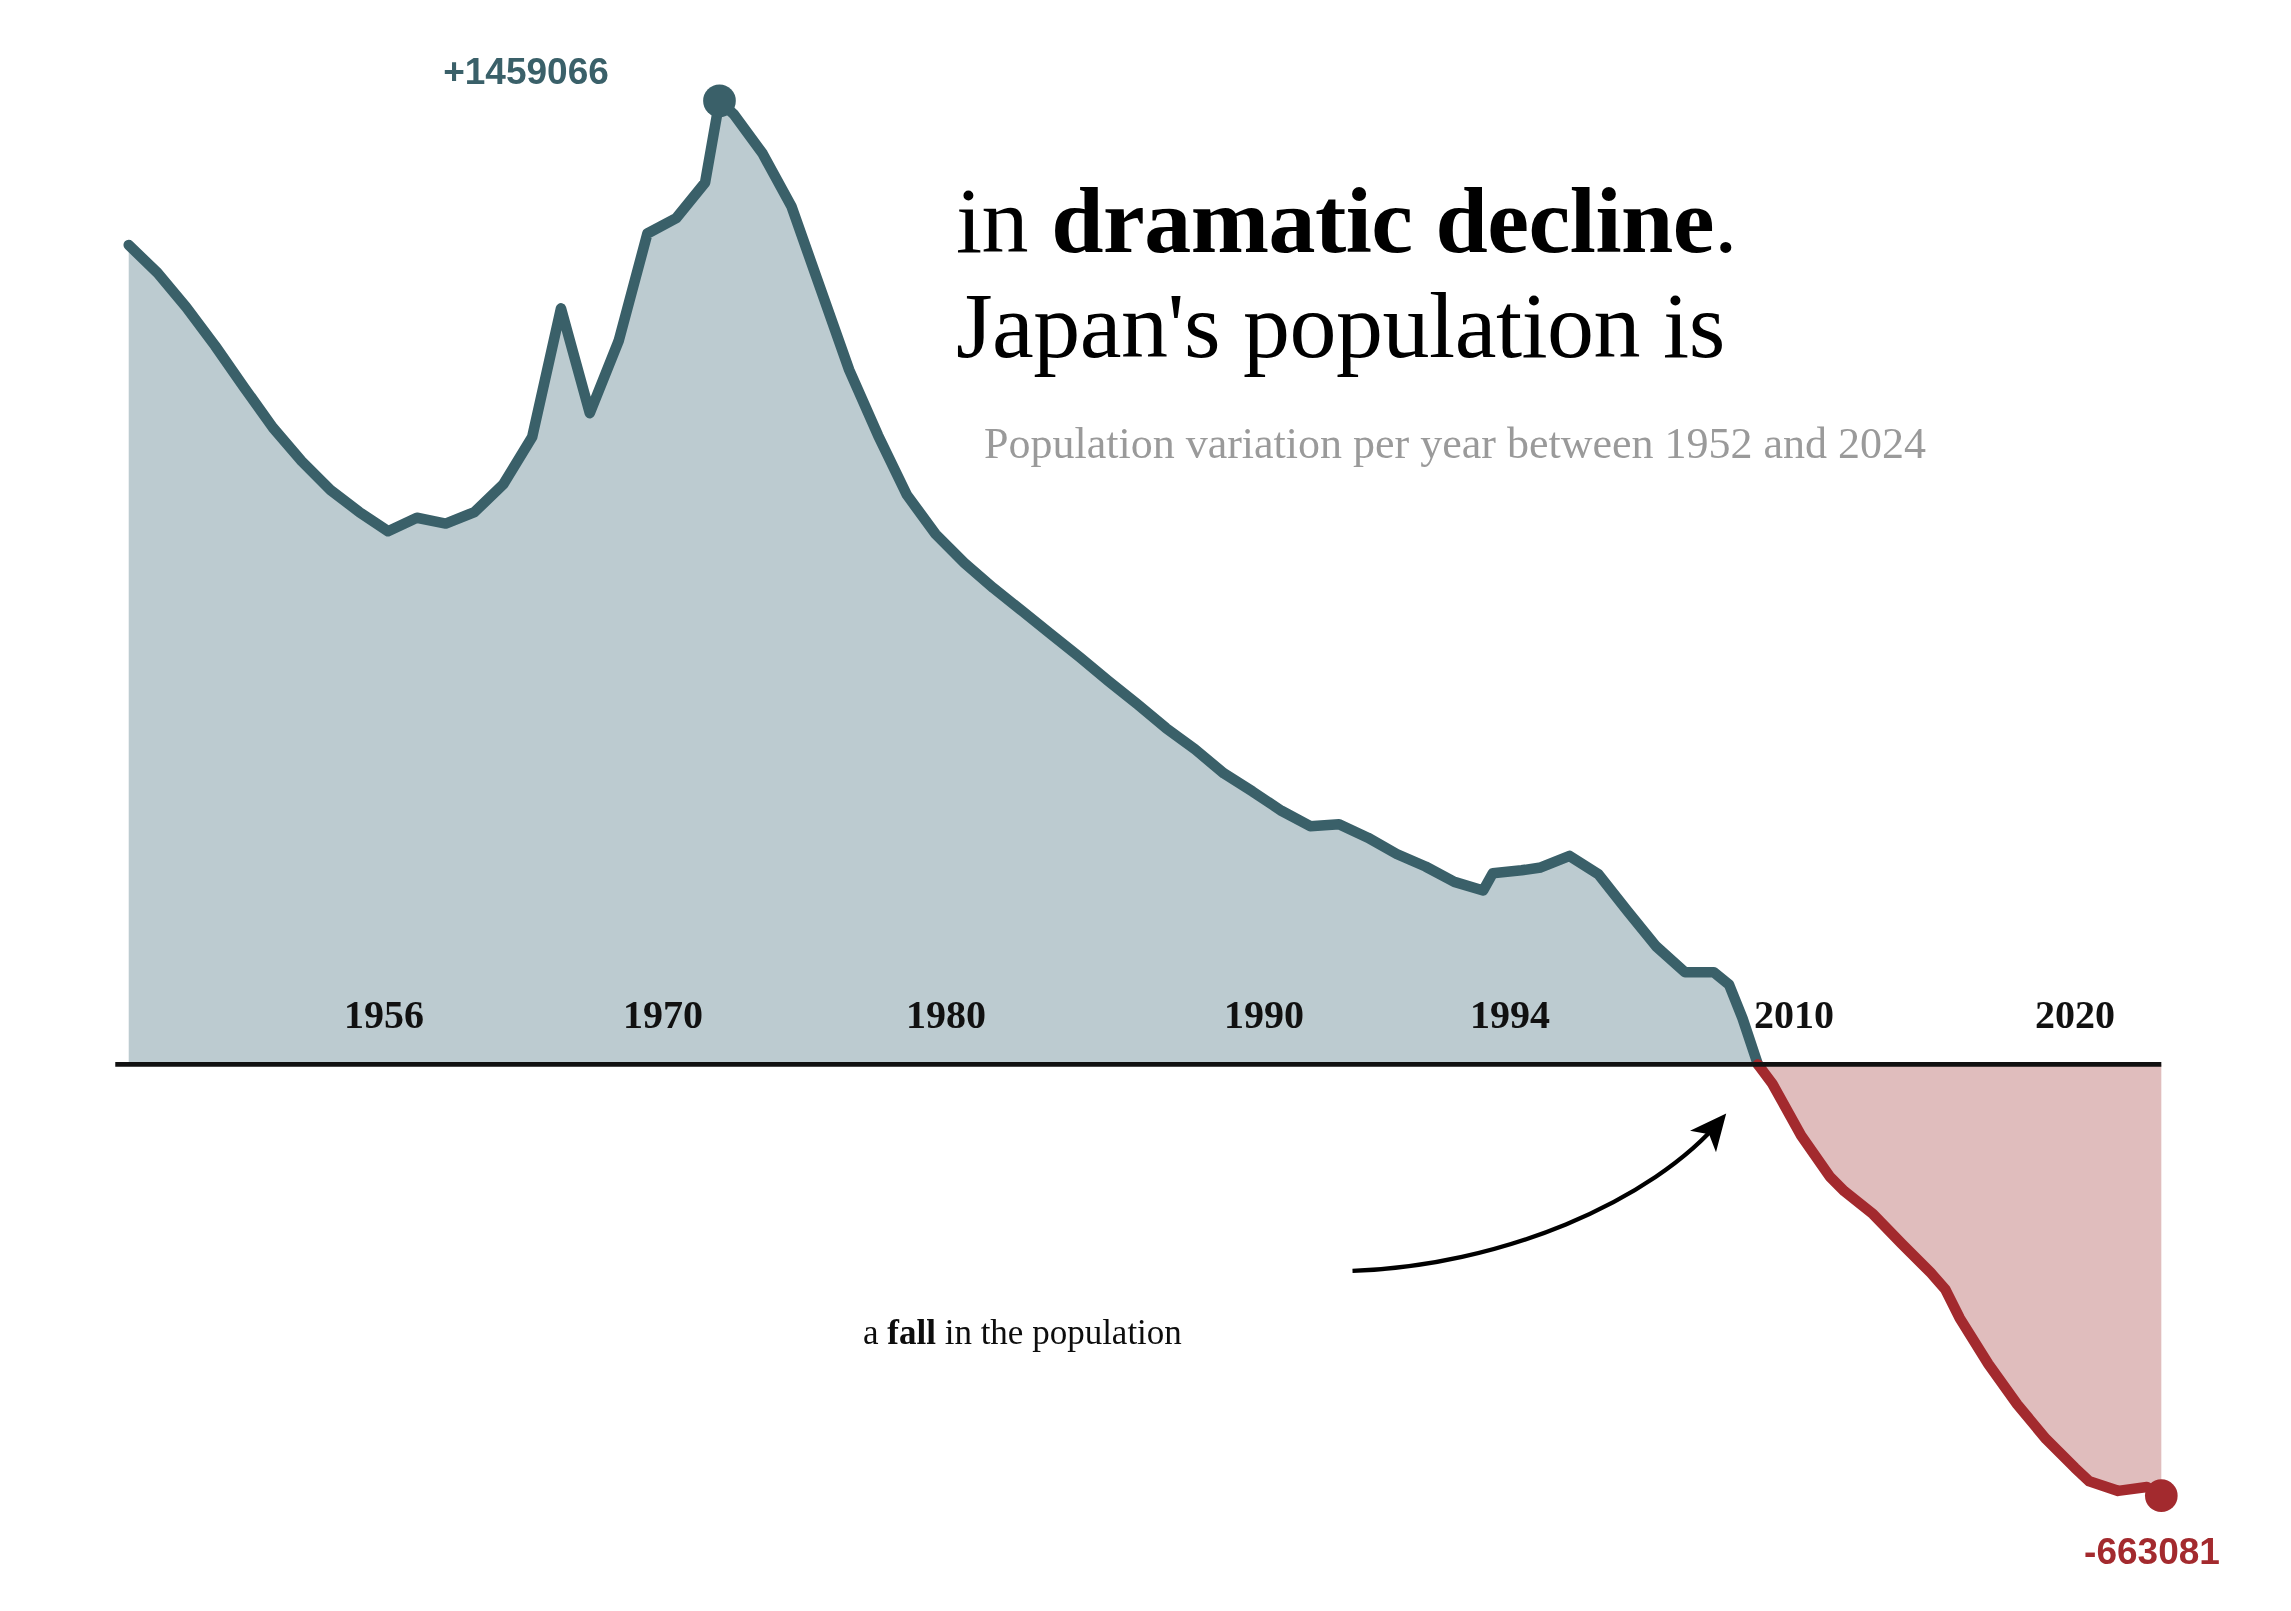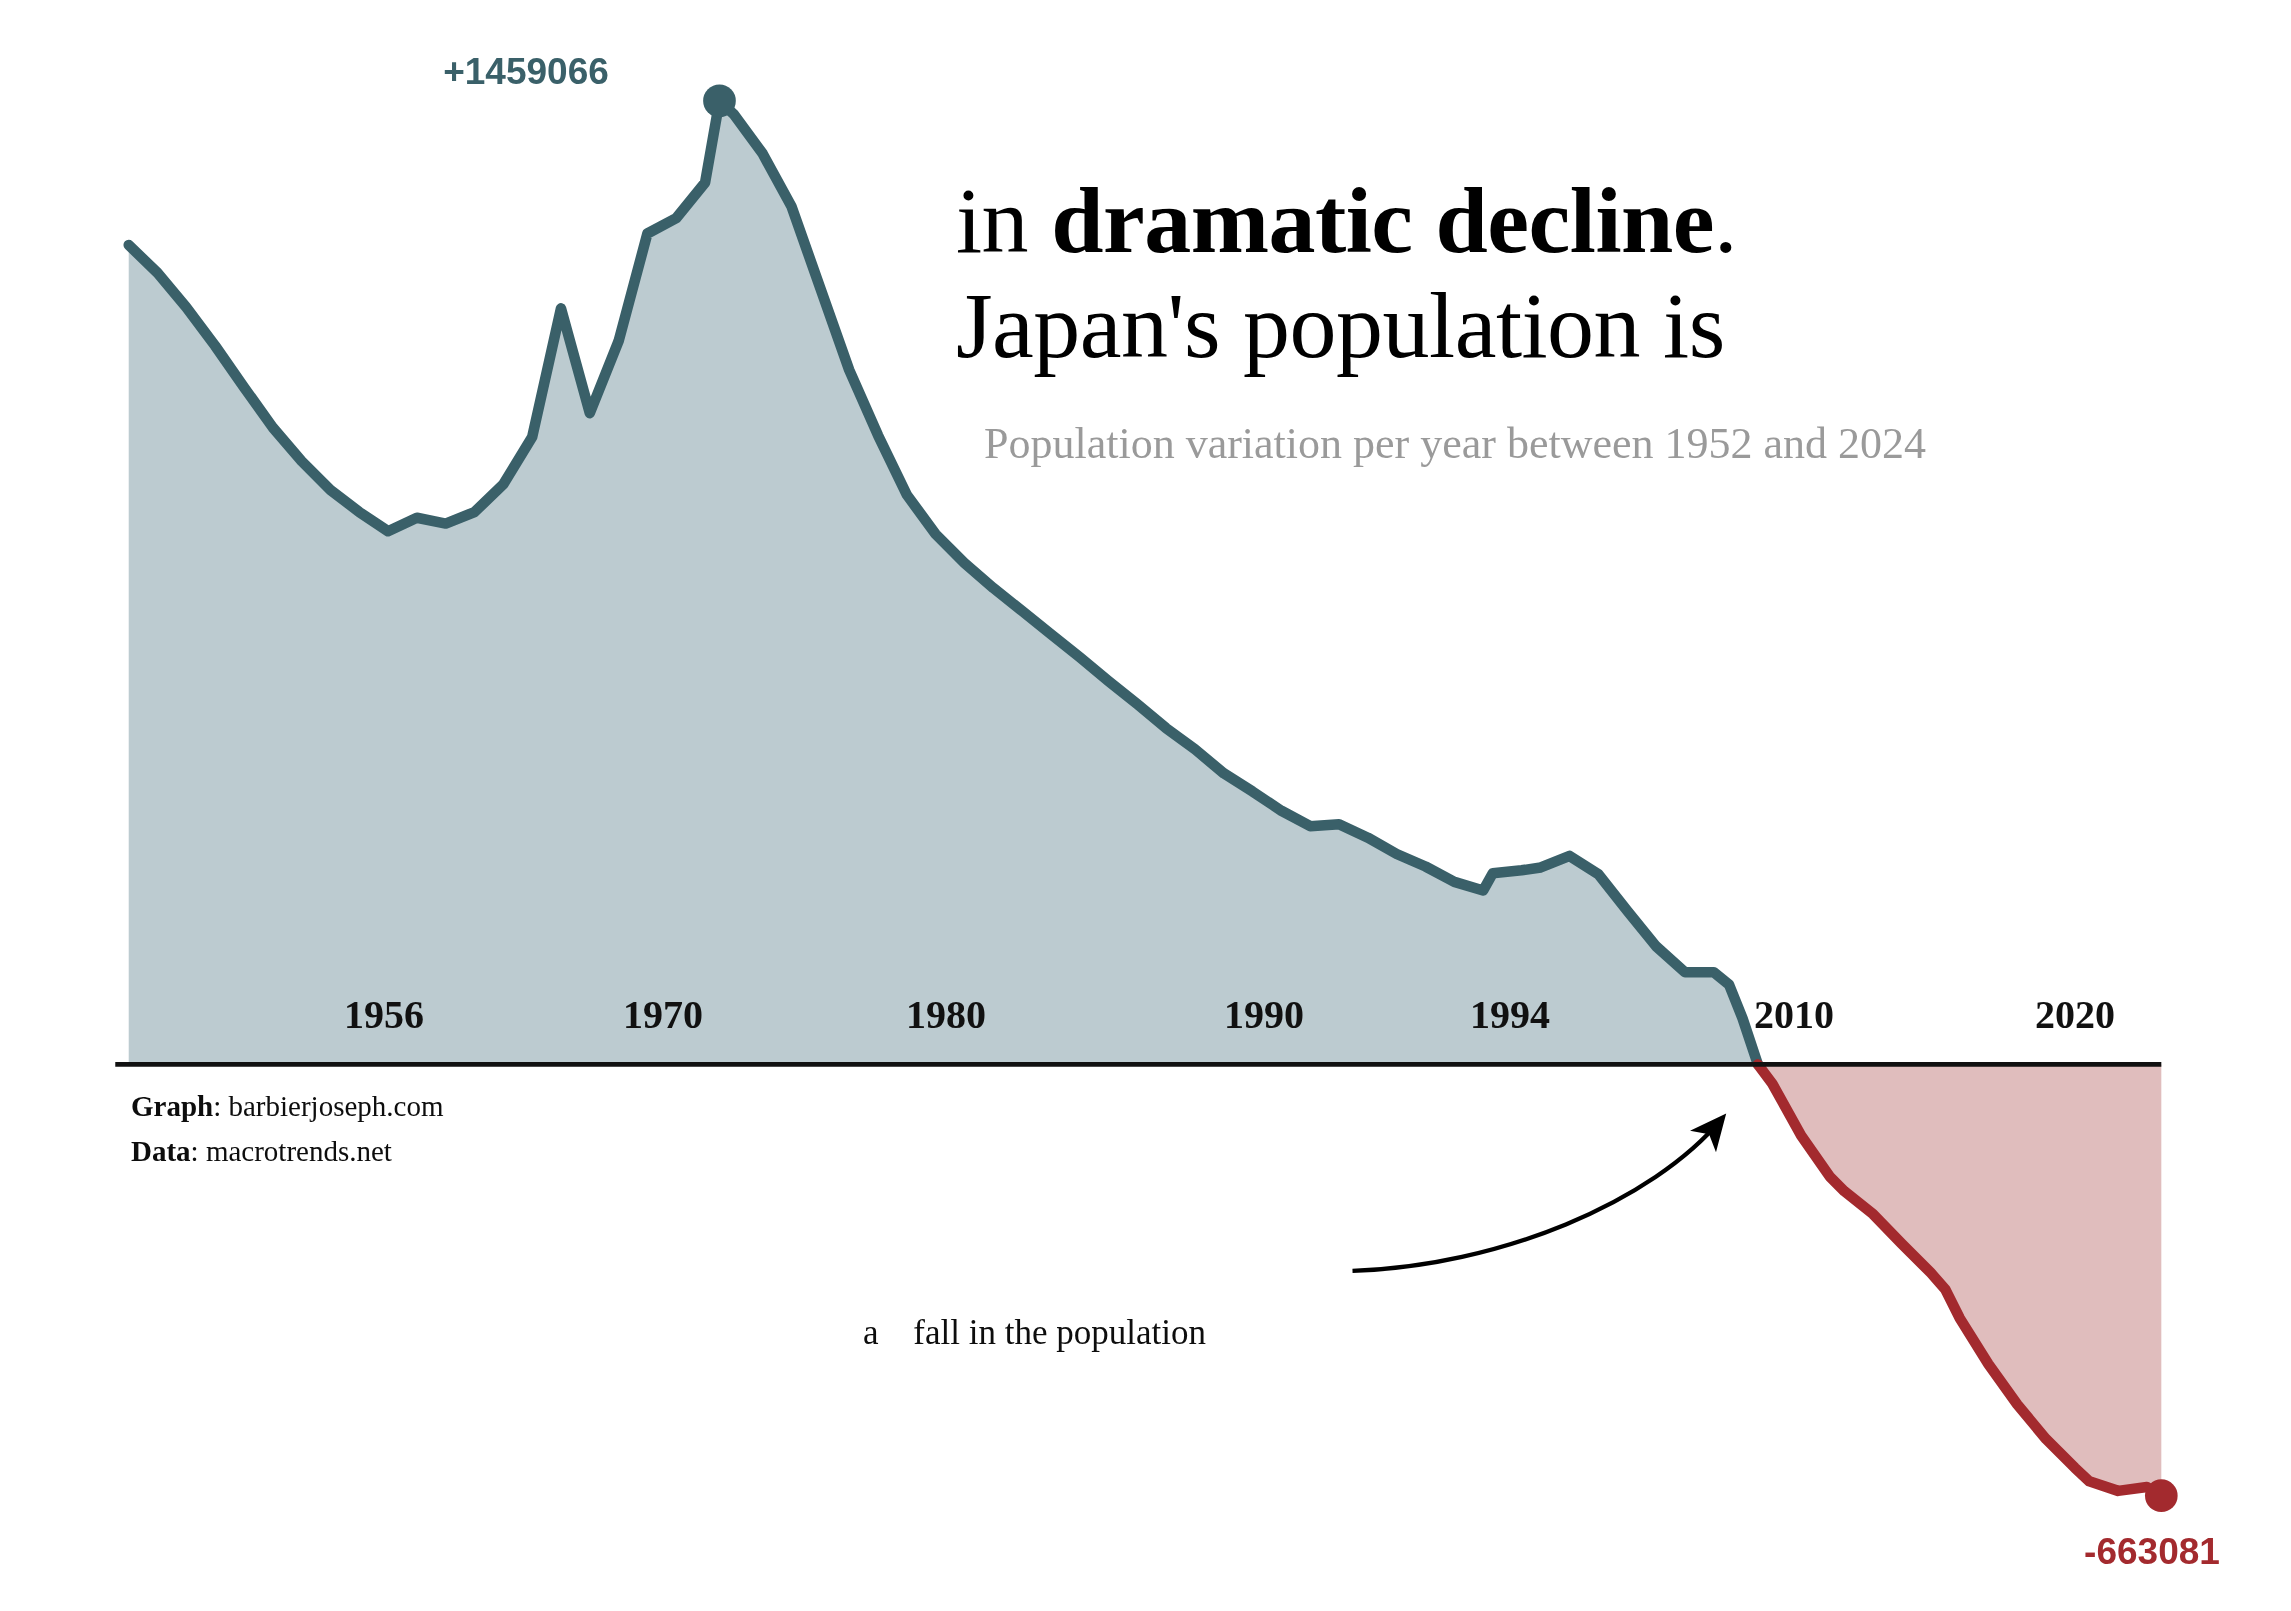--- a/index.html
+++ b/index.html
@@ -102,21 +102,21 @@
   #annotation {
     position: absolute;
     left: 863px;
     top: 1209px;
     font-family: "Liberation Serif", serif;
     font-size: 35px;
     color: #0d0d0d;
     line-height: 1.42;
     white-space: pre;
   }
-  #annotation b { font-weight: 400; margin-left: 26px; }
+  #annotation b { font-weight: 700; }
 </style>
 </head>
 <body>
 
 <div id="stage">
 
   <svg id="chart-svg" viewBox="0 0 2385 1677">
 
     <path fill="#bccbd0" stroke="none" d="M134,255
              L164,284 L194,320 L224,360 L254,403 L284,445 L314,480 L344,510
@@ -181,23 +181,19 @@
   <div id="trough-label">-663081</div>
 
   <div class="tick-label" style="left:384px; top:1014px;">1956</div>
   <div class="tick-label" style="left:663px; top:1014px;">1970</div>
   <div class="tick-label" style="left:946px; top:1014px;">1980</div>
   <div class="tick-label" style="left:1227px; top:1014px;margin-left:37px;">1990</div>
   <div class="tick-label" style="left:1510px; top:1014px;">1994</div>
   <div class="tick-label" style="left:1794px; top:1014px;">2010</div>
   <div class="tick-label" style="left:2075px; top:1014px;">2020</div>
 
-  <div id="credits">
-    <div><b>Graph</b><span>: barbierjoseph.com</span></div>
-    <div><b>Data</b><span>: macrotrends.net</span></div>
-  </div>
 
   <div id="annotation">
     <div><span>a </span><b>fall</b><span> in the population</span></div>
   </div>
 
 </div>
 
 
 </body></html>

